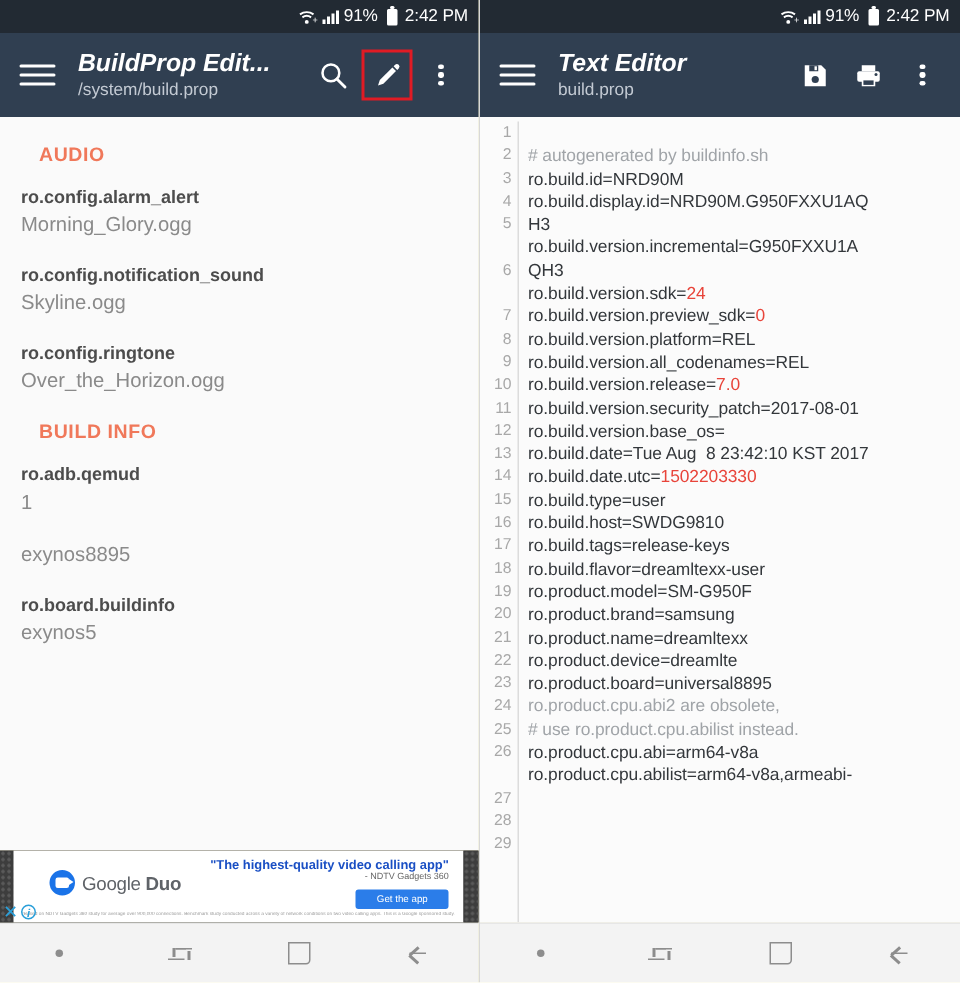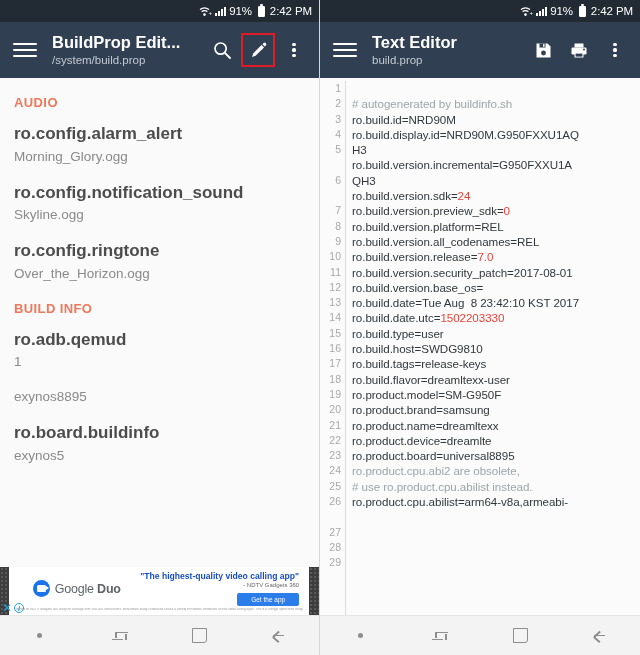--- a/index.html
+++ b/index.html
@@ -34,36 +34,36 @@
   .toolbar {
     height: 56px; flex: 0 0 56px; background: #303f51;
     display: flex; align-items: center; padding: 0 8px; color: #fff;
     position: relative;
   }
   .ham { width: 34px; height: 34px; display: flex; flex-direction: column;
          justify-content: center; gap: 4px; padding: 0 5px; cursor: pointer; }
   .ham span { display: block; height: 2px; background: #fff; border-radius: 1px; }
   .tb-titles { margin-left: 10px; flex: 1 1 auto; min-width: 0; }
   .tb-title { font-size: 16.5px; font-weight: bold; color: #fff; line-height: 1.15;
-              white-space: nowrap; overflow: hidden; }
+              white-space: nowrap; overflow: hidden; font-style: italic; }
   .tb-sub { font-size: 11.5px; color: #c3cad3; line-height: 1.3; margin-top: 1px;
             white-space: nowrap; overflow: hidden; }
   .tb-actions { display: flex; align-items: center; gap: 2px; }
   .tb-btn { width: 34px; height: 34px; display: flex; align-items: center;
             justify-content: center; cursor: pointer; position: relative; }
   .tb-btn.highlight { border: 2.5px solid #e01b24; width: 34px; height: 34px; }
   .dots { display: flex; flex-direction: column; gap: 2.5px; align-items: center; }
   .dots i { width: 3.2px; height: 3.2px; background: #fff; border-radius: 50%; display:block; }
 
   
   .props { flex: 1 1 auto; overflow: hidden; padding: 0 14px; background: #fafafa; }
   .section-hdr { color: #f0785a; font-size: 13px; font-weight: bold; letter-spacing: .4px;
-                 margin: 17px 0 13px; }
+                 margin: 17px 12px 13px; }
   .prop { margin-bottom: 15px; }
-  .prop-key { font-size: 17px; font-weight: bold; color: #4c4c4c; line-height: 1.35; }
+  .prop-key { font-size: 12px; font-weight: bold; color: #4c4c4c; line-height: 1.35; }
   .prop-val { font-size: 13.5px; color: #8a8a8a; line-height: 1.45; margin-top: 1px; }
 
   
   .ad {
     flex: 0 0 48px; height: 48px; background: #3a3a3a; position: relative;
     display: flex; align-items: stretch; overflow: hidden;
   }
   .ad-dots {
     width: 30px; background-color: #3d3d3d;
     background-image: radial-gradient(#5a5a5a 1px, transparent 1.2px);
@@ -388,20 +388,21 @@
           <div class="cline">ro.build.host=SWDG9810</div>
           <div class="cline">ro.build.tags=release-keys</div>
           <div class="cline">ro.build.flavor=dreamltexx-user</div>
           <div class="cline">ro.product.model=SM-G950F</div>
           <div class="cline">ro.product.brand=samsung</div>
           <div class="cline">ro.product.name=dreamltexx</div>
           <div class="cline">ro.product.device=dreamlte</div>
           <div class="cline">ro.product.board=universal8895</div>
           <div class="cline comment">ro.product.cpu.abi2 are obsolete,</div>
           <div class="cline comment"># use ro.product.cpu.abilist instead.</div>
+          <div class="cline">ro.product.cpu.abi=arm64-v8a</div>
           <div class="cline">ro.product.cpu.abilist=arm64-v8a,armeabi-</div>
         </div>
     </div>
 
     <div class="navbar">
       <div class="nav-item">
           <span class="nav-dot"></span>
         </div>
       <div class="nav-item">
         <span class="nav-recent">

